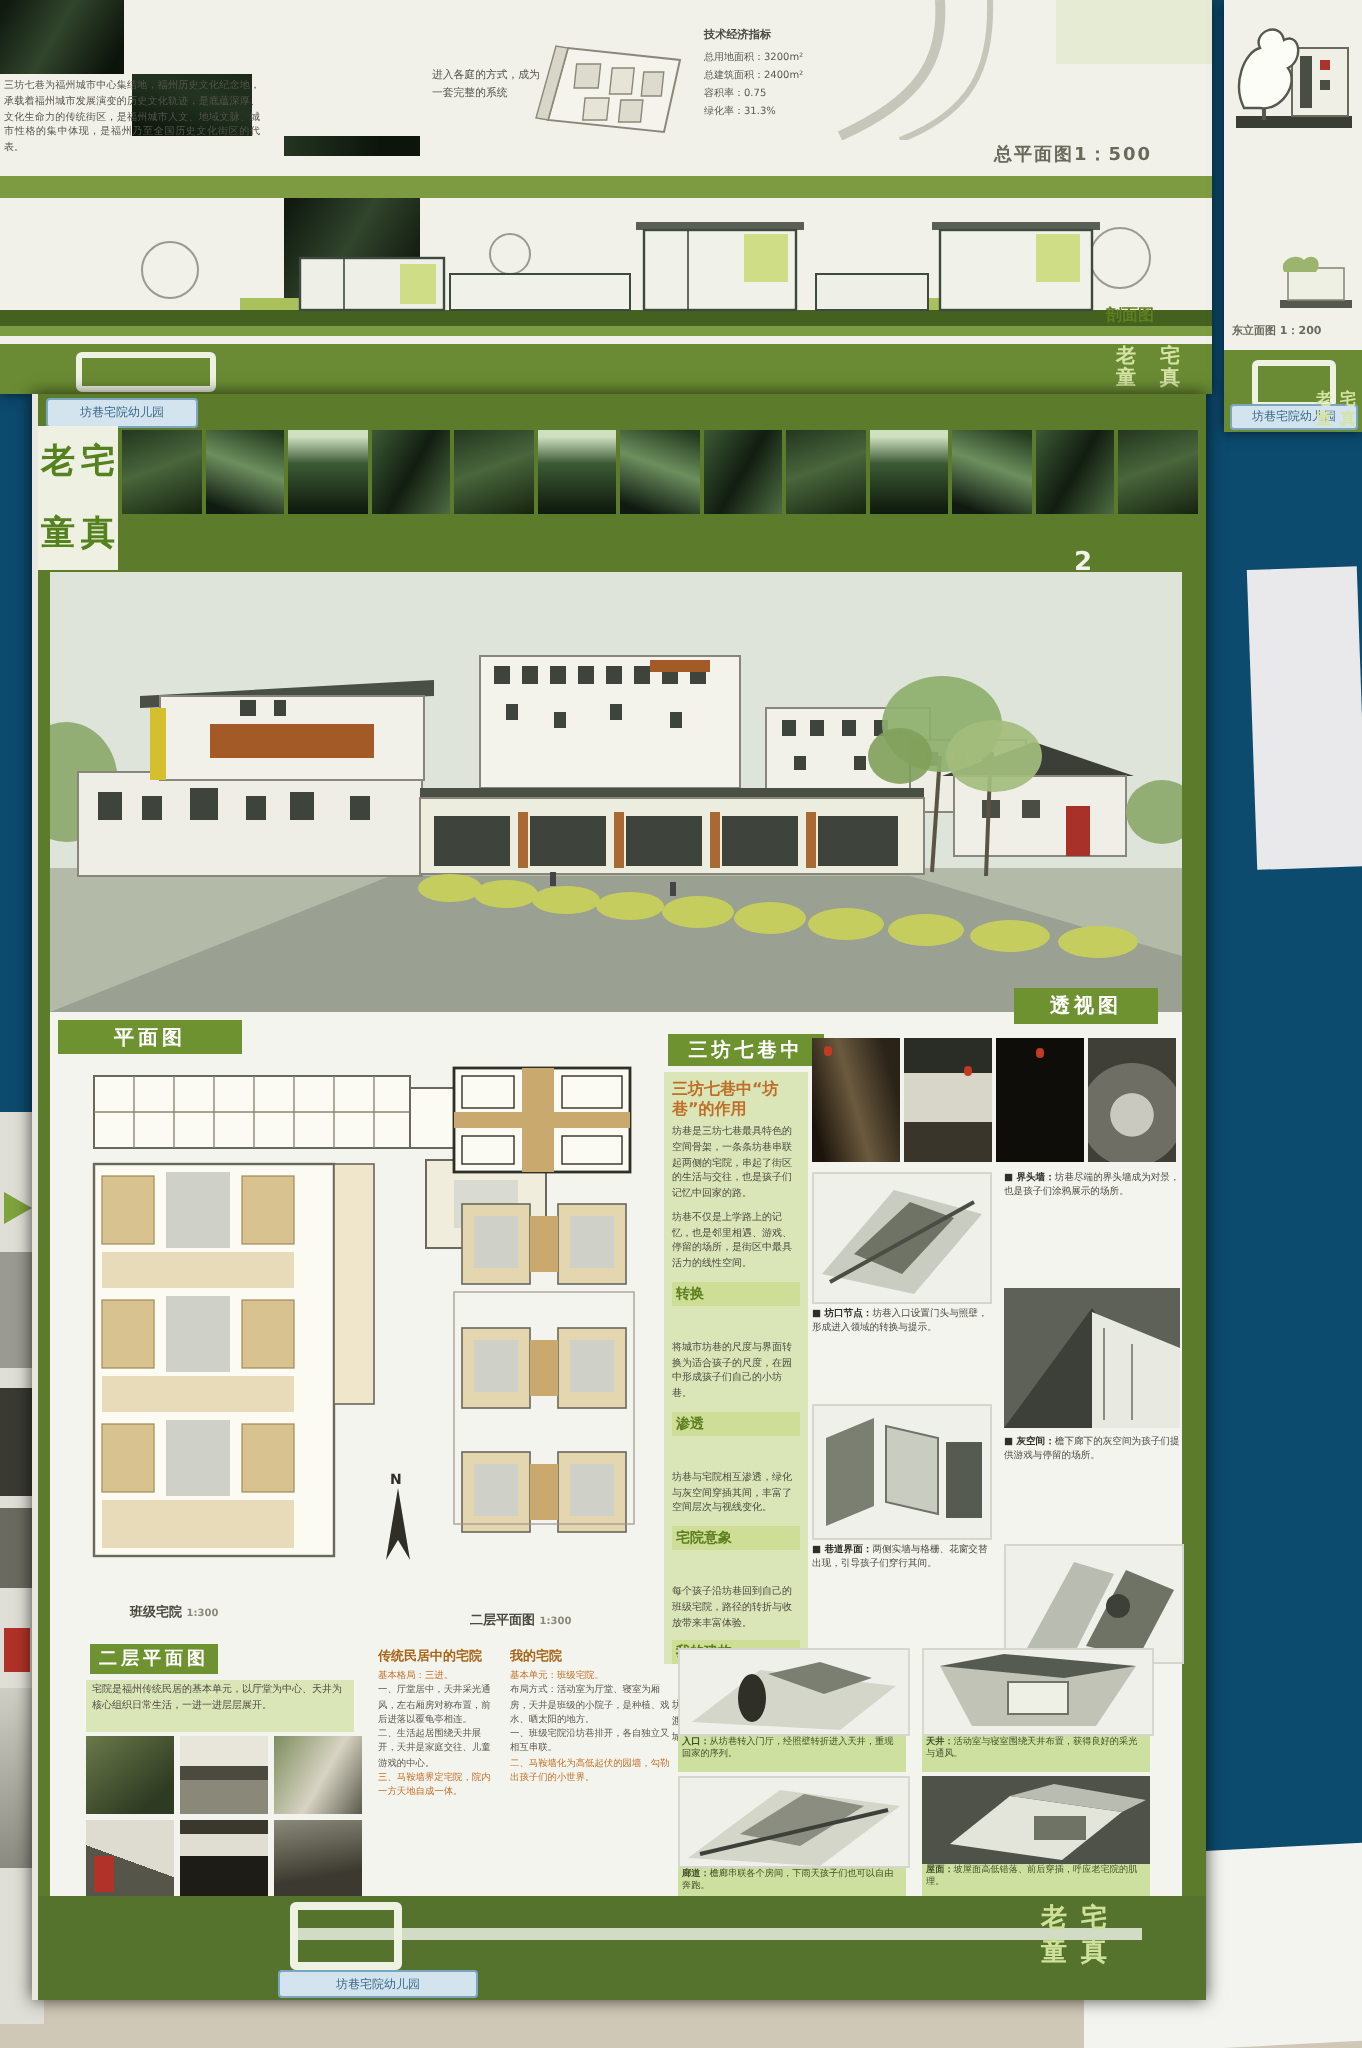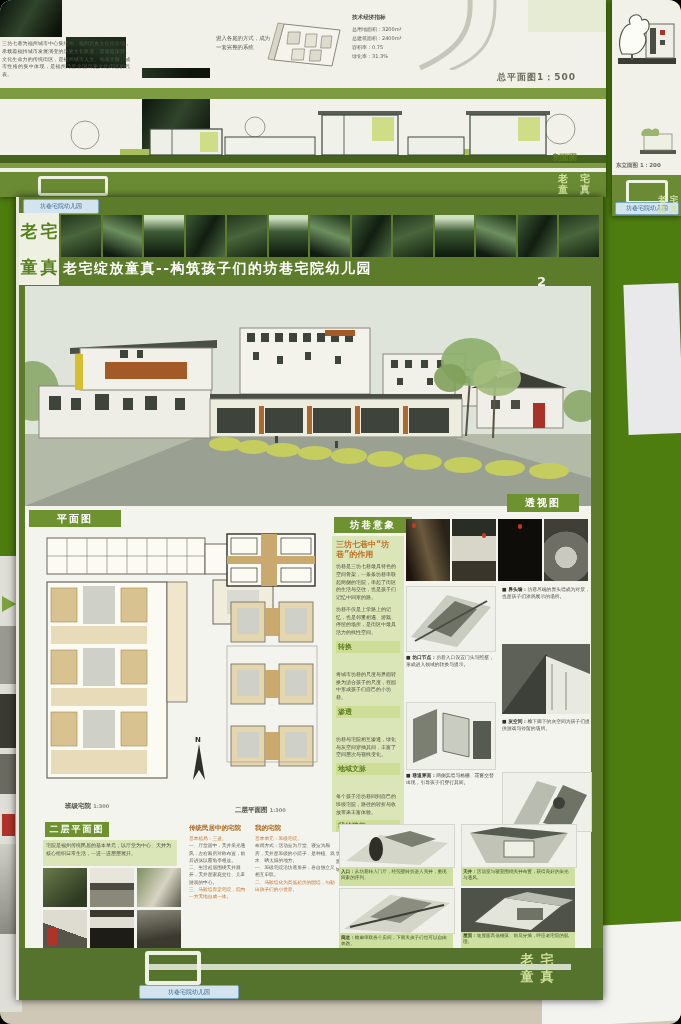--- a/index.html
+++ b/index.html
@@ -1,17 +1,17 @@
 <!DOCTYPE html>
 <html><head>
 <meta charset="utf-8">
 <style>
   html,body{margin:0;padding:0;background:#000;}
-  #canvas{position:relative;width:681px;height:1024px;background:#4d7c0f;overflow:hidden;
-          font-family:"DejaVu Sans",sans-serif;color:#333;border-radius:12px;}
+  #canvas{position:relative;width:681px;height:1024px;background:#0c4a6e;overflow:hidden;
+          font-family:"DejaVu Sans",sans-serif;color:#333;}
   .abs{position:absolute;}
   
   .poster{background:#f2f1e9;box-shadow:0 0 6px rgba(0,0,0,.6);}
   .gband{background:#7d9c42;}
   .label-green{background:#6f9231;color:#fff;font-weight:bold;display:flex;align-items:center;
                justify-content:center;letter-spacing:2px;font-family:Liberation Serif, serif;}
   .tag-blue{background:#d3e4ef;border:1px solid #7aa7c0;color:#3a6a8a;font-size:6px;
             display:flex;align-items:center;justify-content:center;overflow:hidden;white-space:nowrap;border-radius:2px;}
   .logo-frame{border:3px solid #eef2e2;border-radius:3px;background:transparent;}
   .brand{display:grid;grid-template-columns:1fr 1fr;line-height:1;font-weight:900;}
@@ -197,21 +197,20 @@
       <div class="fs-c"></div>
       <div class="fs-b"></div>
       <div class="fs-d"></div>
       <div class="fs-a"></div>
       <div class="fs-c"></div>
       <div class="fs-b"></div>
       <div class="fs-d"></div>
       <div class="fs-a"></div>
     </div>
 
-    <div class="abs" style="left:44px;top:63px;width:520px;font-size:14px;font-weight:bold;color:#fff;letter-spacing:1.5px;white-space:nowrap;">老宅绽放童真--构筑孩子们的坊巷宅院幼儿园</div>
     <div class="abs" style="left:518px;top:77px;font-size:13px;font-weight:bold;color:#f2f2ea;">2</div>
 
     <div class="abs" style="left:6px;top:89px;width:566px;height:662px;background:#f4f4ee;">
 
       <svg class="abs" style="left:0;top:0;" width="566" height="220" viewBox="0 0 566 220">
         <rect x="0" y="0" width="566" height="150" fill="#dfe4da"></rect>
         <rect x="0" y="148" width="566" height="72" fill="#b4baa8"></rect>
         <polygon points="0,220 170,152 430,152 566,192 566,220" fill="#9aa092"></polygon>
         <g fill="#93ae74">
             <ellipse cx="8" cy="105" rx="26" ry="30"></ellipse>
@@ -396,30 +395,30 @@
         </g>
       </svg>
       <div class="abs" style="left:170px;top:450px;font-size:7px;color:#2f2f28;font-weight:bold;">N</div>
       <div class="abs" style="left:40px;top:516px;font-size:6.5px;color:#4a4a40;font-weight:bold;">
         <span>班级宅院</span> <span style="font-size:5px;color:#8a8a7c;">1:300</span>
       </div>
       <div class="abs" style="left:210px;top:520px;font-size:6.5px;color:#4a4a40;font-weight:bold;">
         <span>二层平面图</span> <span style="font-size:5px;color:#8a8a7c;">1:300</span>
       </div>
 
-      <div class="abs label-green" style="left:309px;top:231px;width:78px;height:16px;font-size:9.5px;">坊巷意象</div>
+      <div class="abs label-green" style="left:309px;top:231px;width:78px;height:16px;font-size:9.5px;">三坊七巷中</div>
       <div class="abs sidebar" style="left:307px;top:250px;width:72px;height:296px;">
         <div class="sb-sub">三坊七巷中“坊巷”的作用</div>
         <div class="sb-p">坊巷是三坊七巷最具特色的空间骨架，一条条坊巷串联起两侧的宅院，串起了街区的生活与交往，也是孩子们记忆中回家的路。</div>
         <div class="sb-p">坊巷不仅是上学路上的记忆，也是邻里相遇、游戏、停留的场所，是街区中最具活力的线性空间。</div>
         <div class="sb-h">转换</div>
         <div class="sb-p">将城市坊巷的尺度与界面转换为适合孩子的尺度，在园中形成孩子们自己的小坊巷。</div>
         <div class="sb-h">渗透</div>
         <div class="sb-p">坊巷与宅院相互渗透，绿化与灰空间穿插其间，丰富了空间层次与视线变化。</div>
-        <div class="sb-h">地域文脉</div>
+        <div class="sb-h">宅院意象</div>
         <div class="sb-p">每个孩子沿坊巷回到自己的班级宅院，路径的转折与收放带来丰富体验。</div>
         <div class="sb-h">我的建构</div>
         <div class="sb-p">坊巷—宅院—厅堂逐级过渡，建构起孩子们自己的小城市与归属感。</div>
       </div>
 
       <div class="abs" style="left:381px;top:233px;width:184px;height:62px;display:flex;gap:2px;">
         <div class="alley al1 ph">
             <div class="lantern" style="left:6px;top:4px;"></div>
           </div>
         <div class="alley al2 ph">

